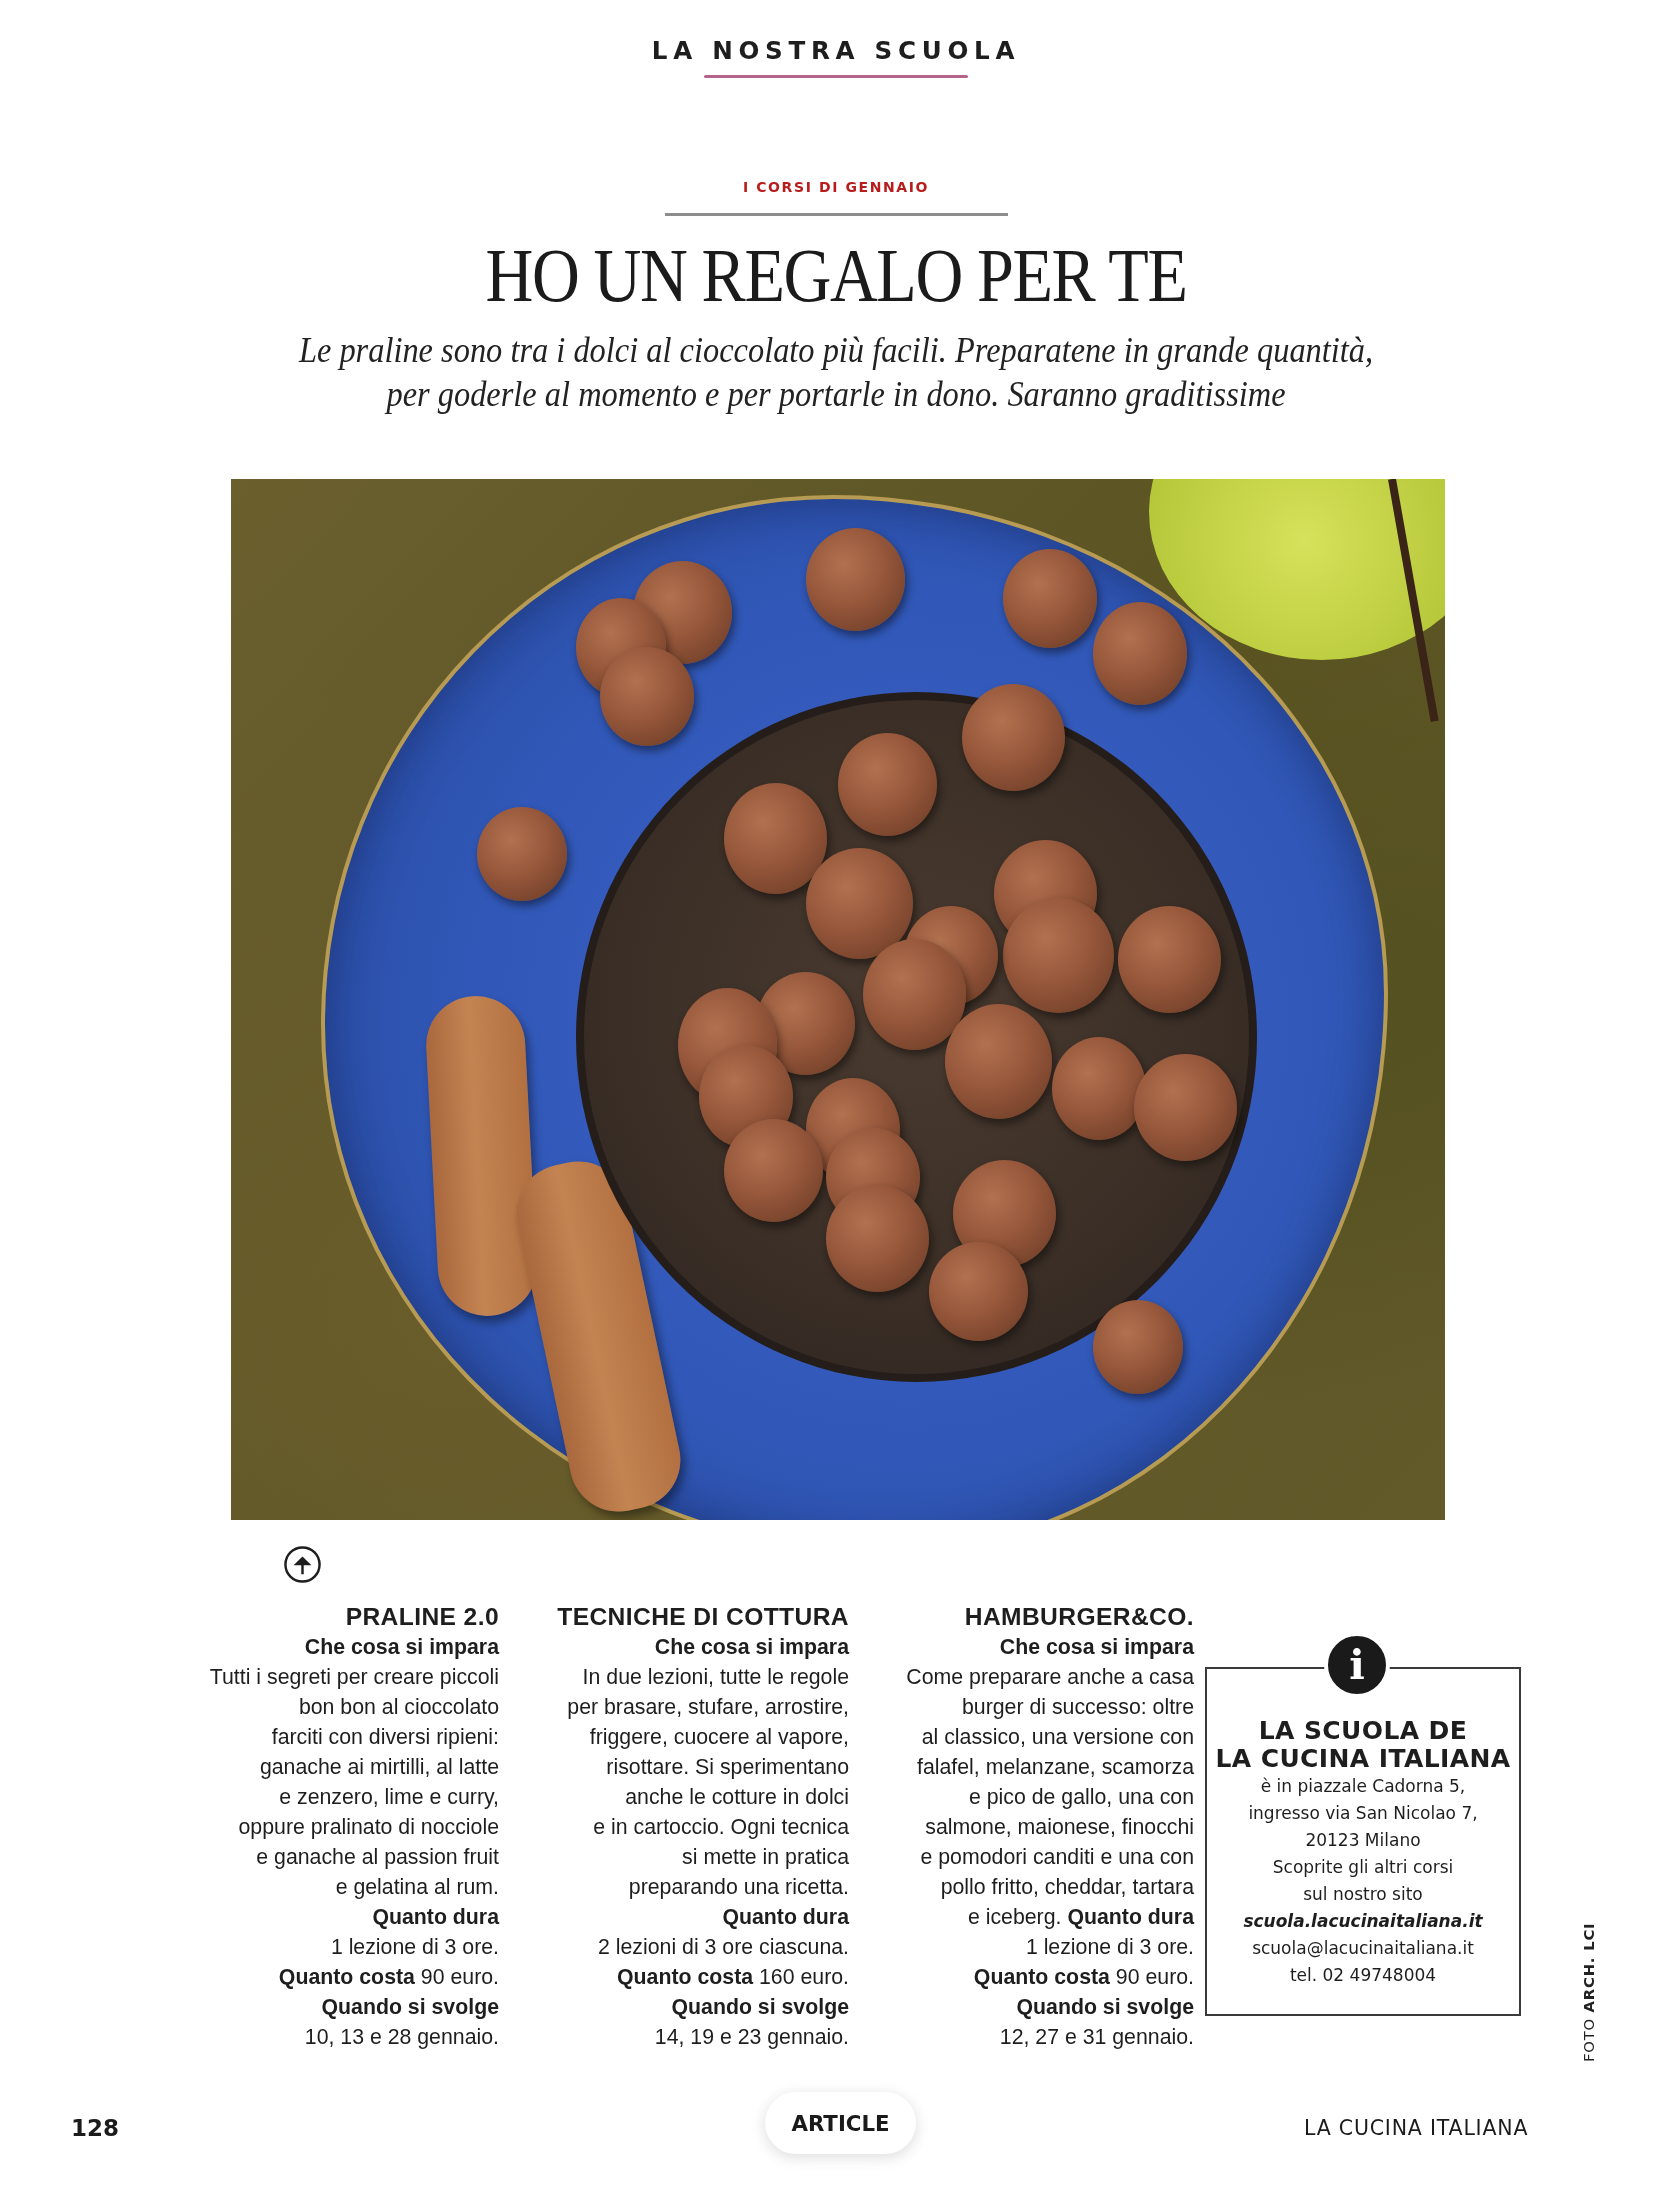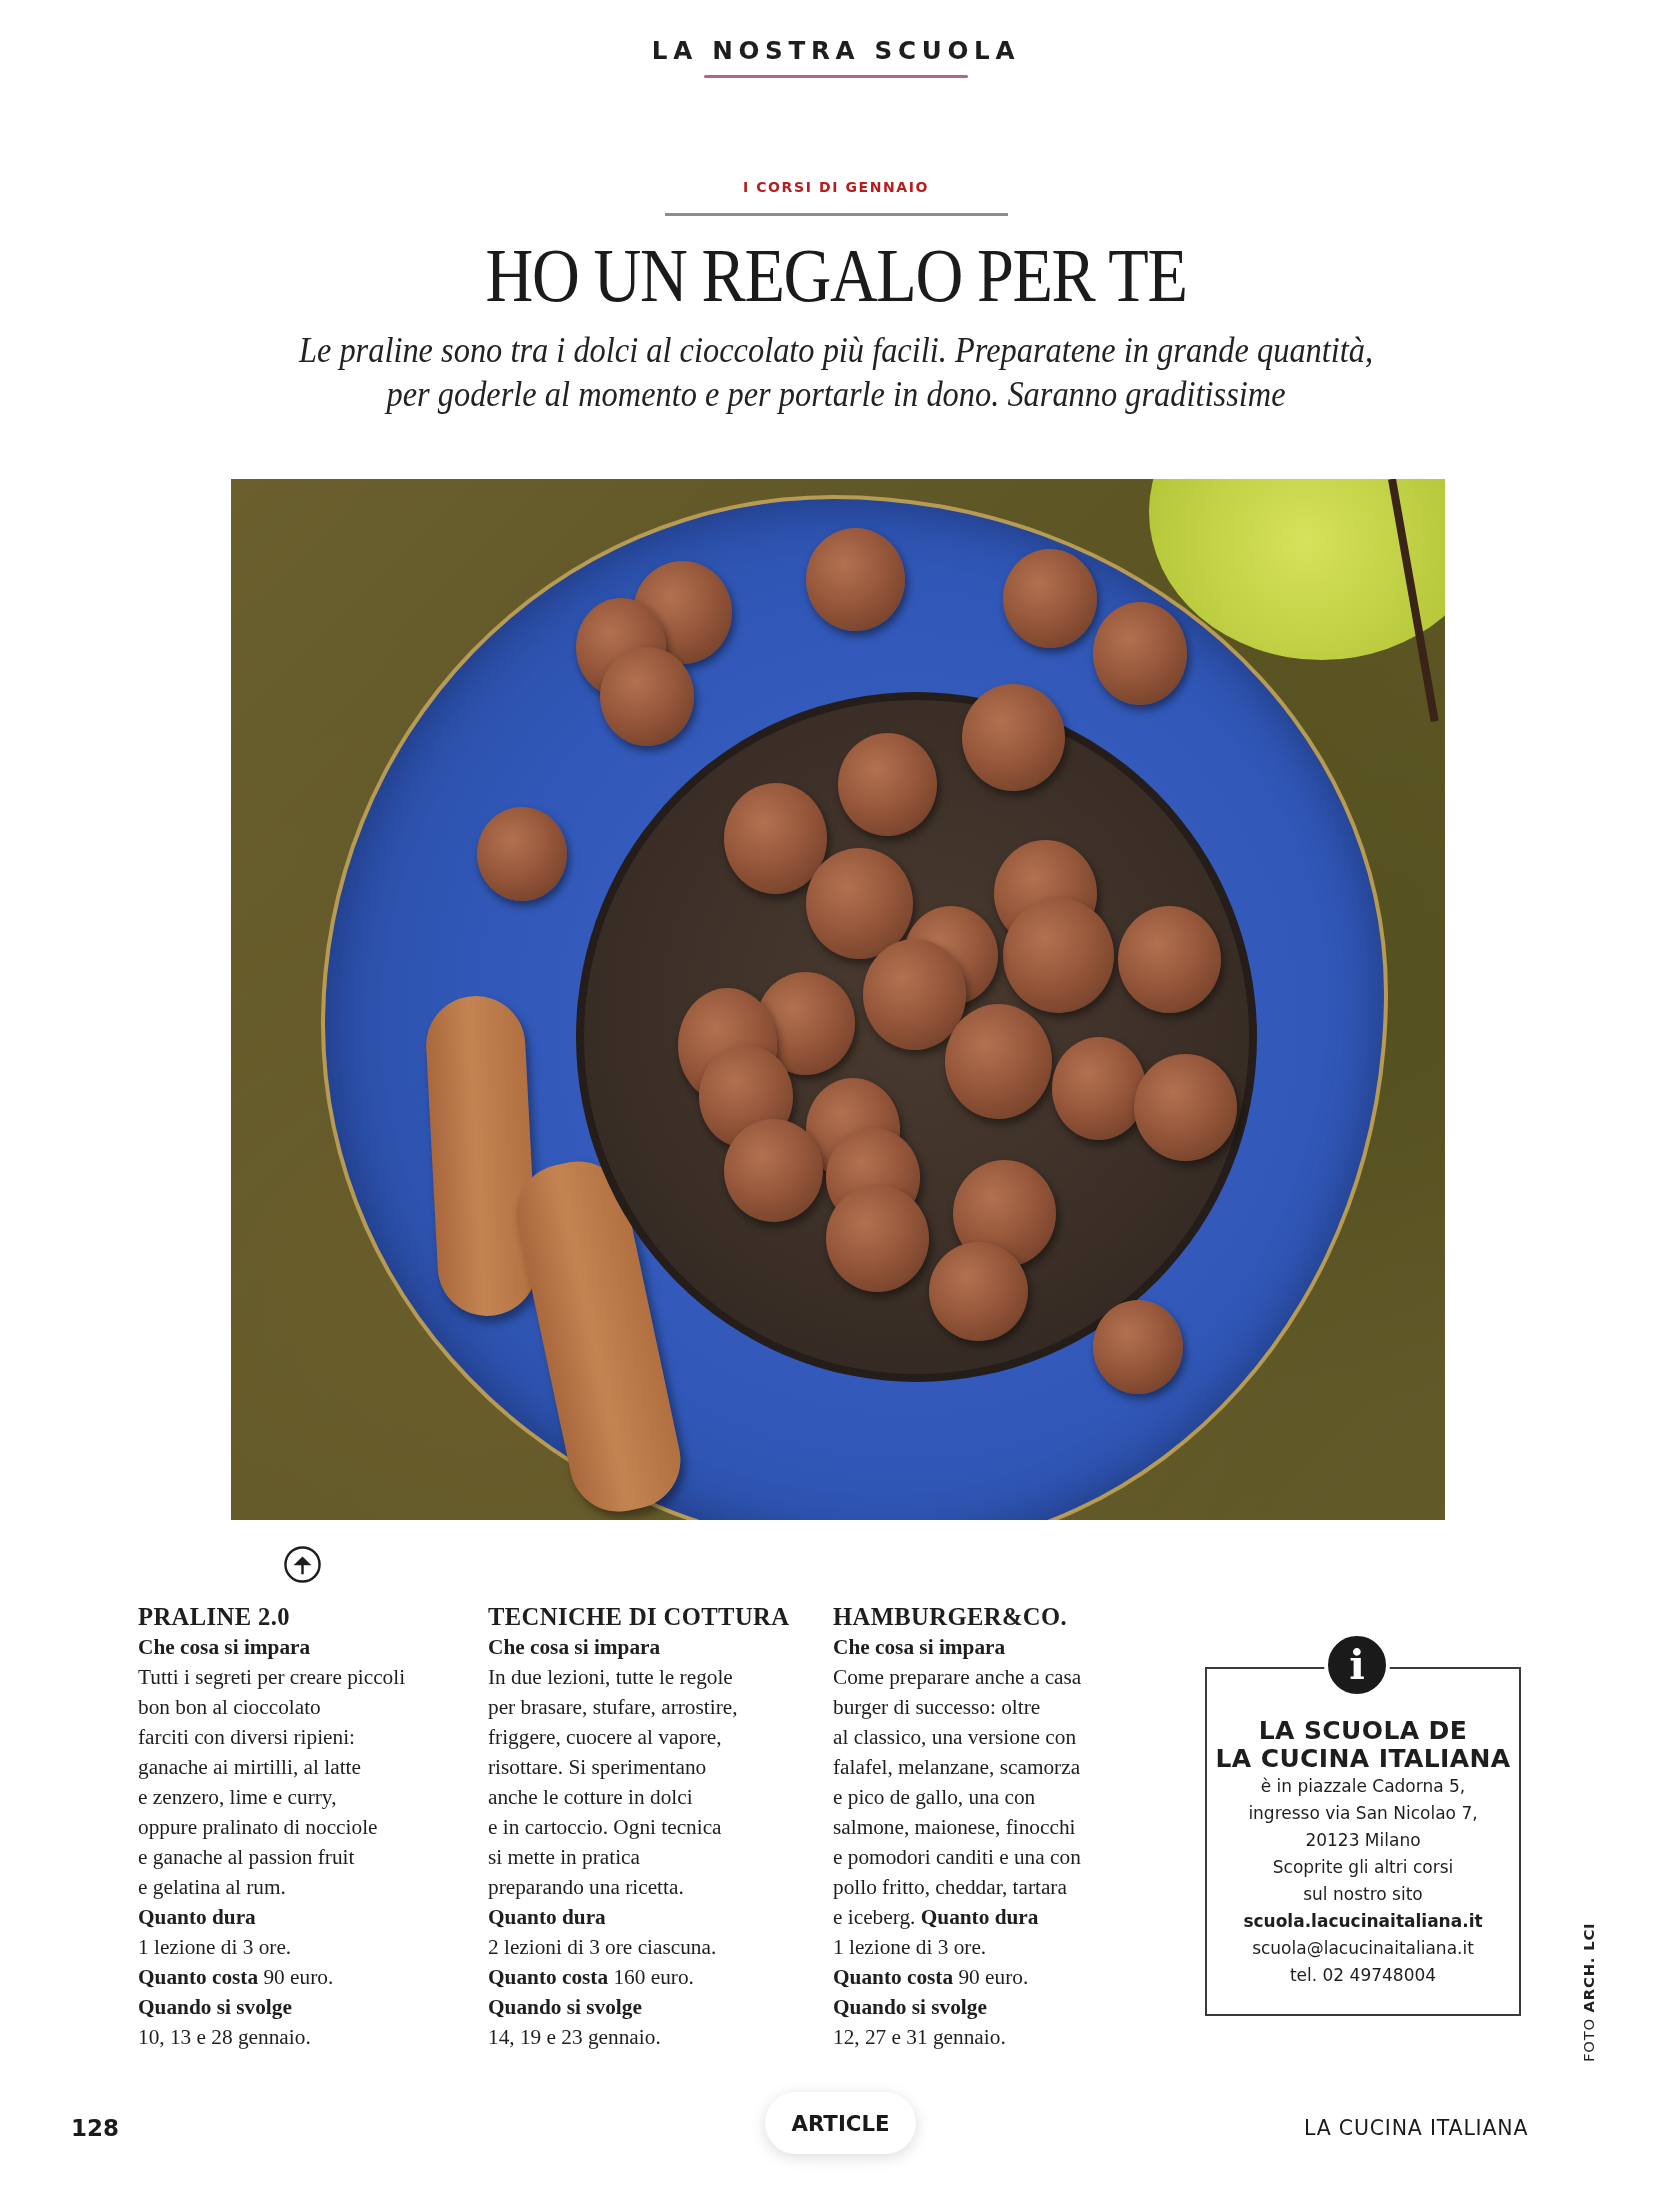--- a/index.html
+++ b/index.html
@@ -80,22 +80,22 @@
       position: absolute; border-radius: 49px;
       background: linear-gradient(90deg, #a9683d 0%, #c48452 45%, #b27040 100%);
       box-shadow: 3.3px 6.6px 9.9px rgba(0,0,0,0.4);
     }
 
     .arrow-icon {
       position: absolute; top: 1545px; left: 283px; width: 39px; height: 39px;
     }
 
     .course {
-      position: absolute; top: 1601px; text-align: left;
-      font-family: Liberation Serif, serif; font-size: 21.3px; line-height: 30px; color: #1e1e1e;
+      position: absolute; top: 1601px; text-align: right;
+      font-family: Liberation Sans, sans-serif; font-size: 21.3px; line-height: 30px; color: #1e1e1e;
     }
     .course .title { font-weight: bold; font-size: 24.6px; line-height: 31px; letter-spacing: 0.4px; }
     .course .label { font-weight: bold; }
     .course p { white-space: nowrap; }
     .course-1 { left: 138px; width: 361px; }
     .course-2 { left: 488px; width: 361px; }
     .course-3 { left: 833px; width: 361px; }
 
     .info-box {
       position: absolute; top: 1667px; left: 1205px; width: 316px; height: 349px;
@@ -107,21 +107,21 @@
       display: flex; align-items: center; justify-content: center;
     }
     .info-badge span {
       font-family: "DejaVu Serif", serif; font-weight: bold; font-size: 41px; color: #fff; line-height: 1;
     }
     .info-text {
       position: absolute; top: 1717px; left: 1205px; width: 316px; text-align: center;
       font-family: "DejaVu Sans", sans-serif; font-size: 17px; line-height: 27px; color: #1e1e1e;
     }
     .info-text .info-title { font-weight: bold; font-size: 25px; letter-spacing: 0.4px; line-height: 28px; }
-    .info-text .info-site { font-weight: bold; }
+    .info-text .info-site { font-weight: bold; font-style: italic; }
 
     .photo-credit {
       position: absolute; left: 1580px; top: 2062px; transform: rotate(-90deg); transform-origin: left top;
       font-family: "DejaVu Sans", sans-serif; font-size: 14.8px; letter-spacing: 0.8px; color: #222; white-space: nowrap;
     }
     .photo-credit b { font-weight: bold; }
 
     .page-number {
       position: absolute; top: 2115px; left: 71px;
       font-family: "DejaVu Sans", sans-serif; font-weight: bold; font-size: 23px; color: #1b1b1b; text-align: right;

